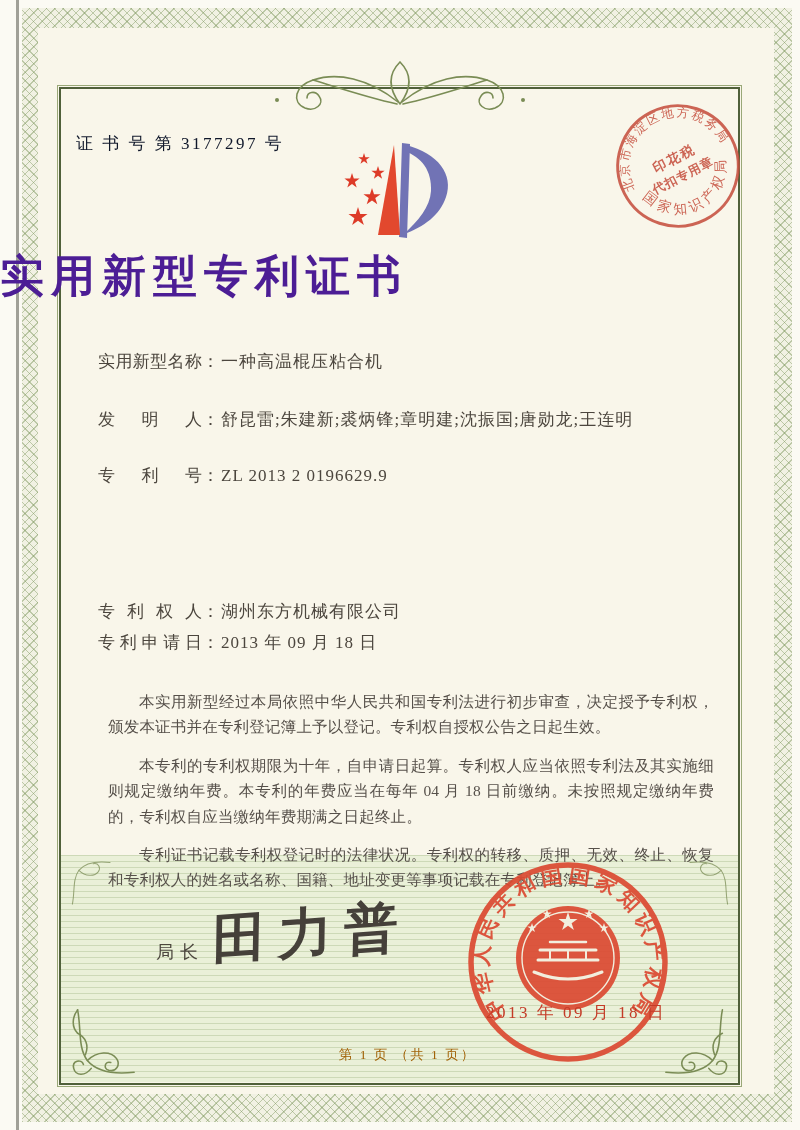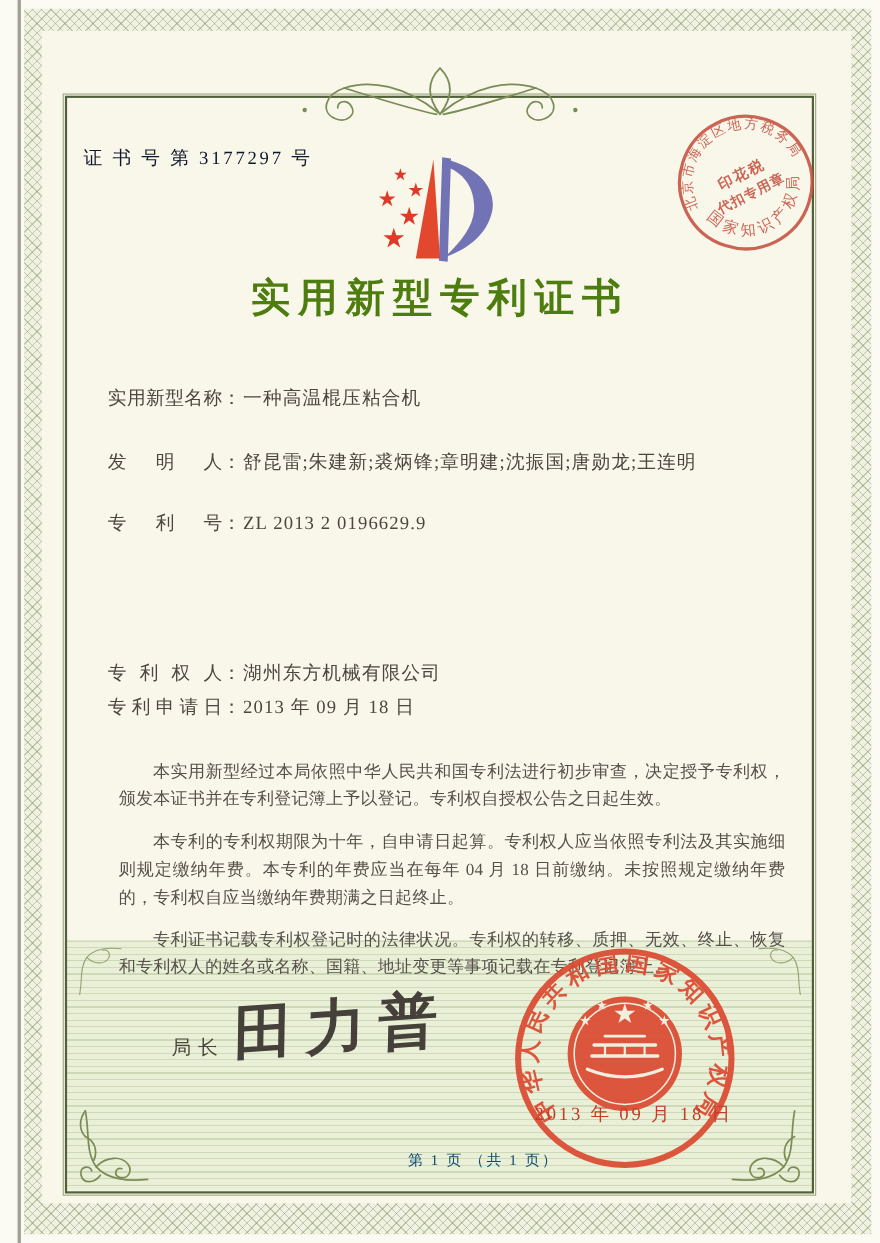--- a/index.html
+++ b/index.html
@@ -28,22 +28,22 @@
   .green-band{position:absolute;left:61px;top:855px;width:677px;height:227px;
     background:
       repeating-linear-gradient(180deg, rgba(139,163,106,.30) 0 1px, transparent 1px 6px),
       #eaf0d8;}
   .ornament{position:absolute;pointer-events:none;}
   .orn-stroke{stroke:#7a8c55;stroke-width:1.6;fill:none;stroke-linecap:round;}
   .orn-fill{fill:#7a8c55;}
 
   .cert-no{position:absolute;left:76px;top:132px;font-size:17px;
     letter-spacing:2.5px;color:#0f172a;}
-  .title{position:absolute;left:0;right:0;top:247px;text-align:center;
-    font-size:36px;font-weight:600;letter-spacing:7px;color:#4d7c0f;}
+  .title{position:absolute;left:0;right:0;top:247px;
+    font-size:44px;font-weight:600;letter-spacing:7px;color:#4c1d95;}
 
   .logo{position:absolute;left:336px;top:139px;width:124px;height:106px;}
   .logo-p{fill:#7173b5;}
   .logo-bar{fill:#7173b5;}
   .logo-tri{fill:#e2482e;}
   .logo-star{fill:#dd3b28;}
 
   
   .field{position:absolute;left:98px;font-size:17px;color:#4c463e;white-space:nowrap;}
   .flabel{display:inline-block;width:104px;text-align:justify;text-align-last:justify;}
@@ -77,21 +77,21 @@
   .seal-ring{fill:none;stroke:#dc4b33;stroke-width:5.5;}
   .seal-arc-text{font-size:21px;letter-spacing:5px;fill:#dc4b33;font-weight:bold;
     font-family:"Liberation Serif","DejaVu Serif",serif;}
   .emblem-body{fill:#dc4b33;}
   .emblem-cream{fill:#f3efdf;}
   .emblem-line{stroke:#f3efdf;fill:none;stroke-linecap:round;}
   .seal-date{position:absolute;left:486px;top:1001px;font-size:17px;
     letter-spacing:2.5px;color:#c43b27;z-index:5;white-space:nowrap;}
 
   .footer{position:absolute;left:57px;width:701px;top:1046px;text-align:center;
-    font-size:13.5px;letter-spacing:2px;color:#0c4a6e;z-index:4;margin-left:32px;}
+    font-size:13.5px;letter-spacing:2px;color:#a16207;z-index:4;}
 </style>
 </head>
 <body>
 
 <div class="page">
 
   <div class="scan-edge"></div>
   <div class="lace"></div>
   <div class="paper"></div>
   <div class="green-band"></div>

